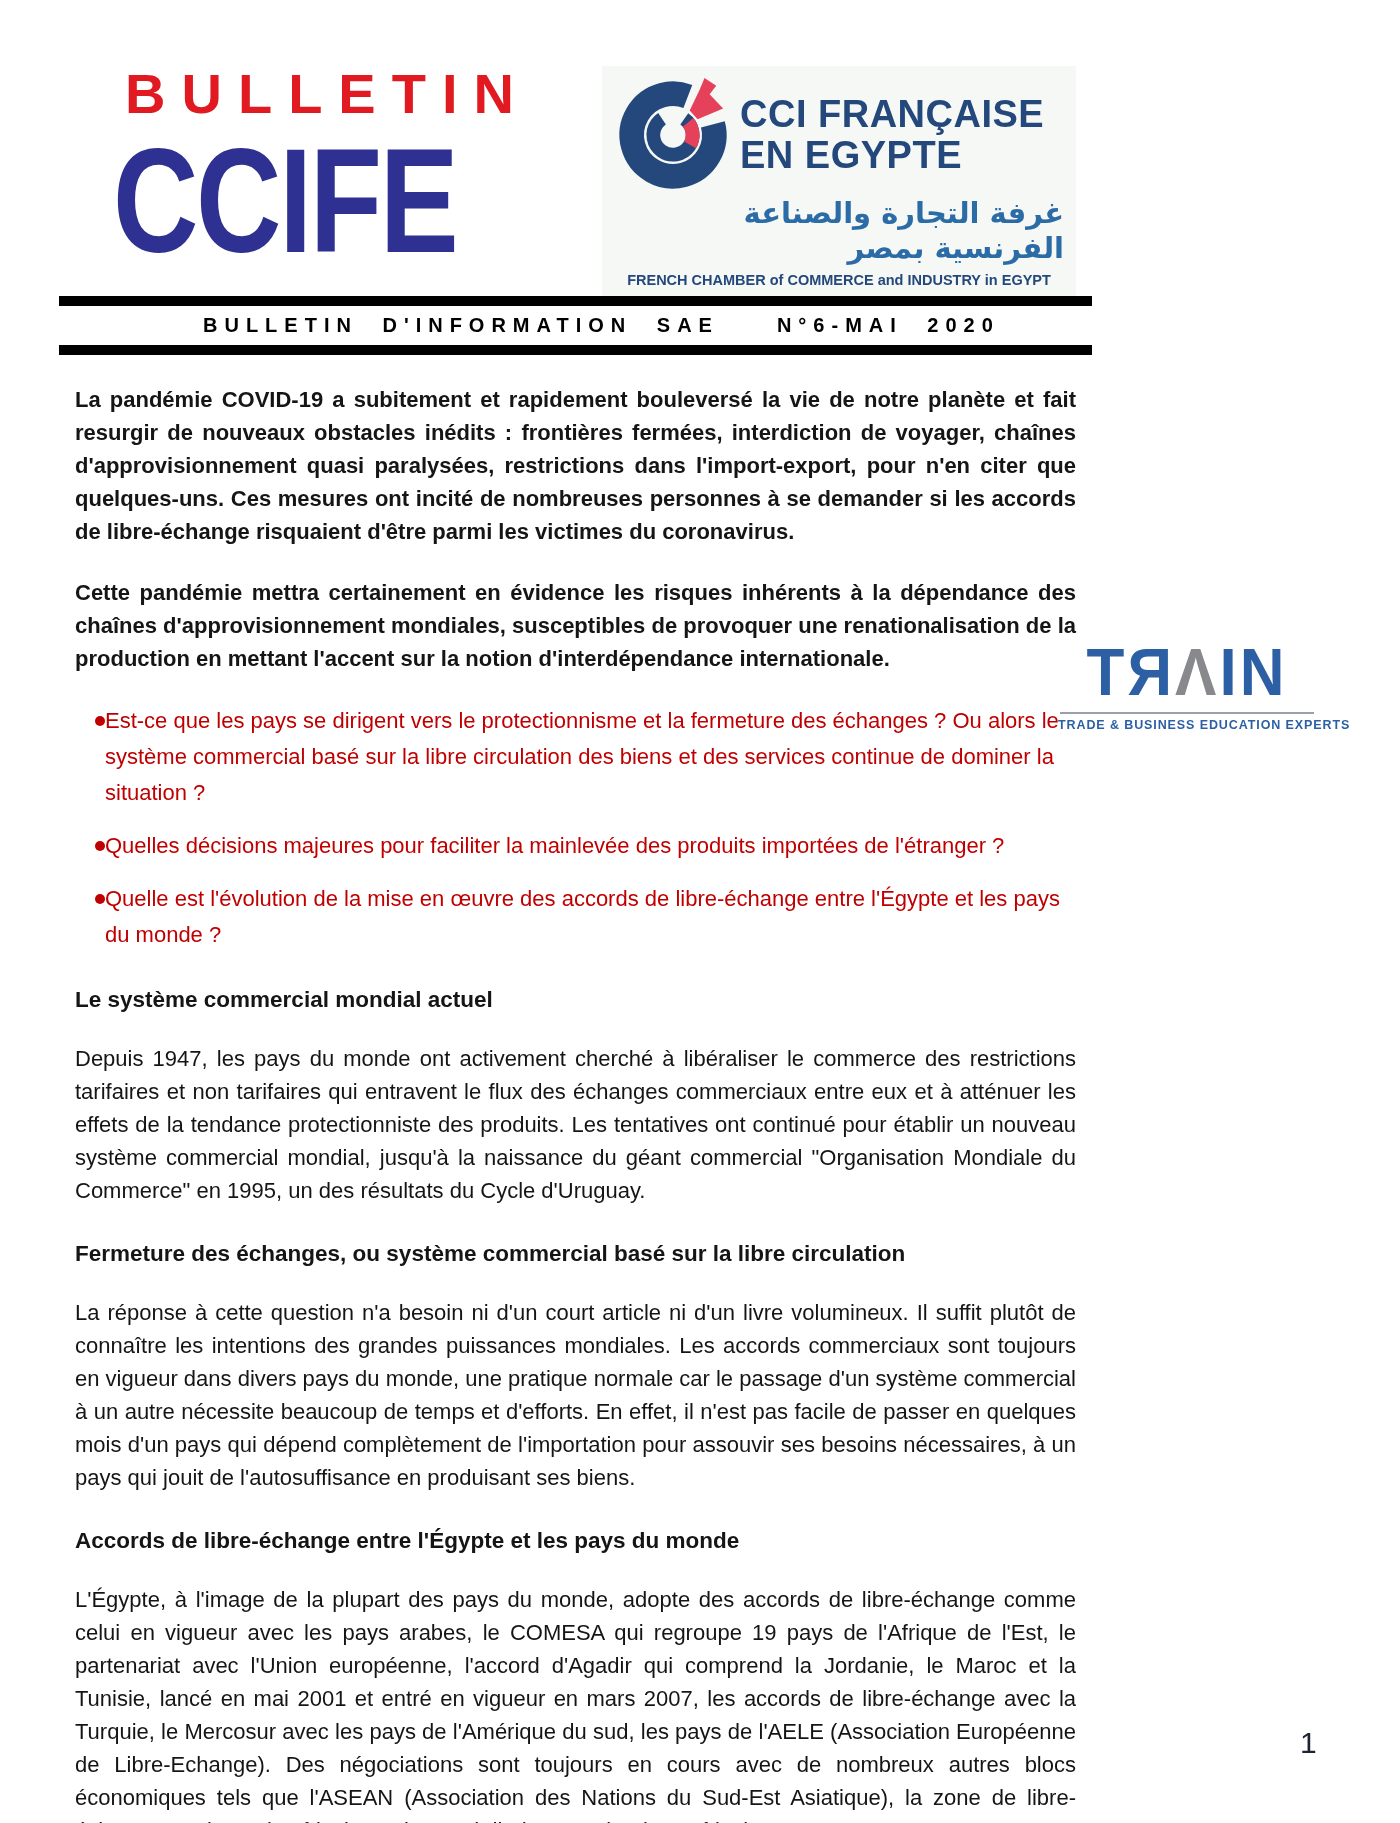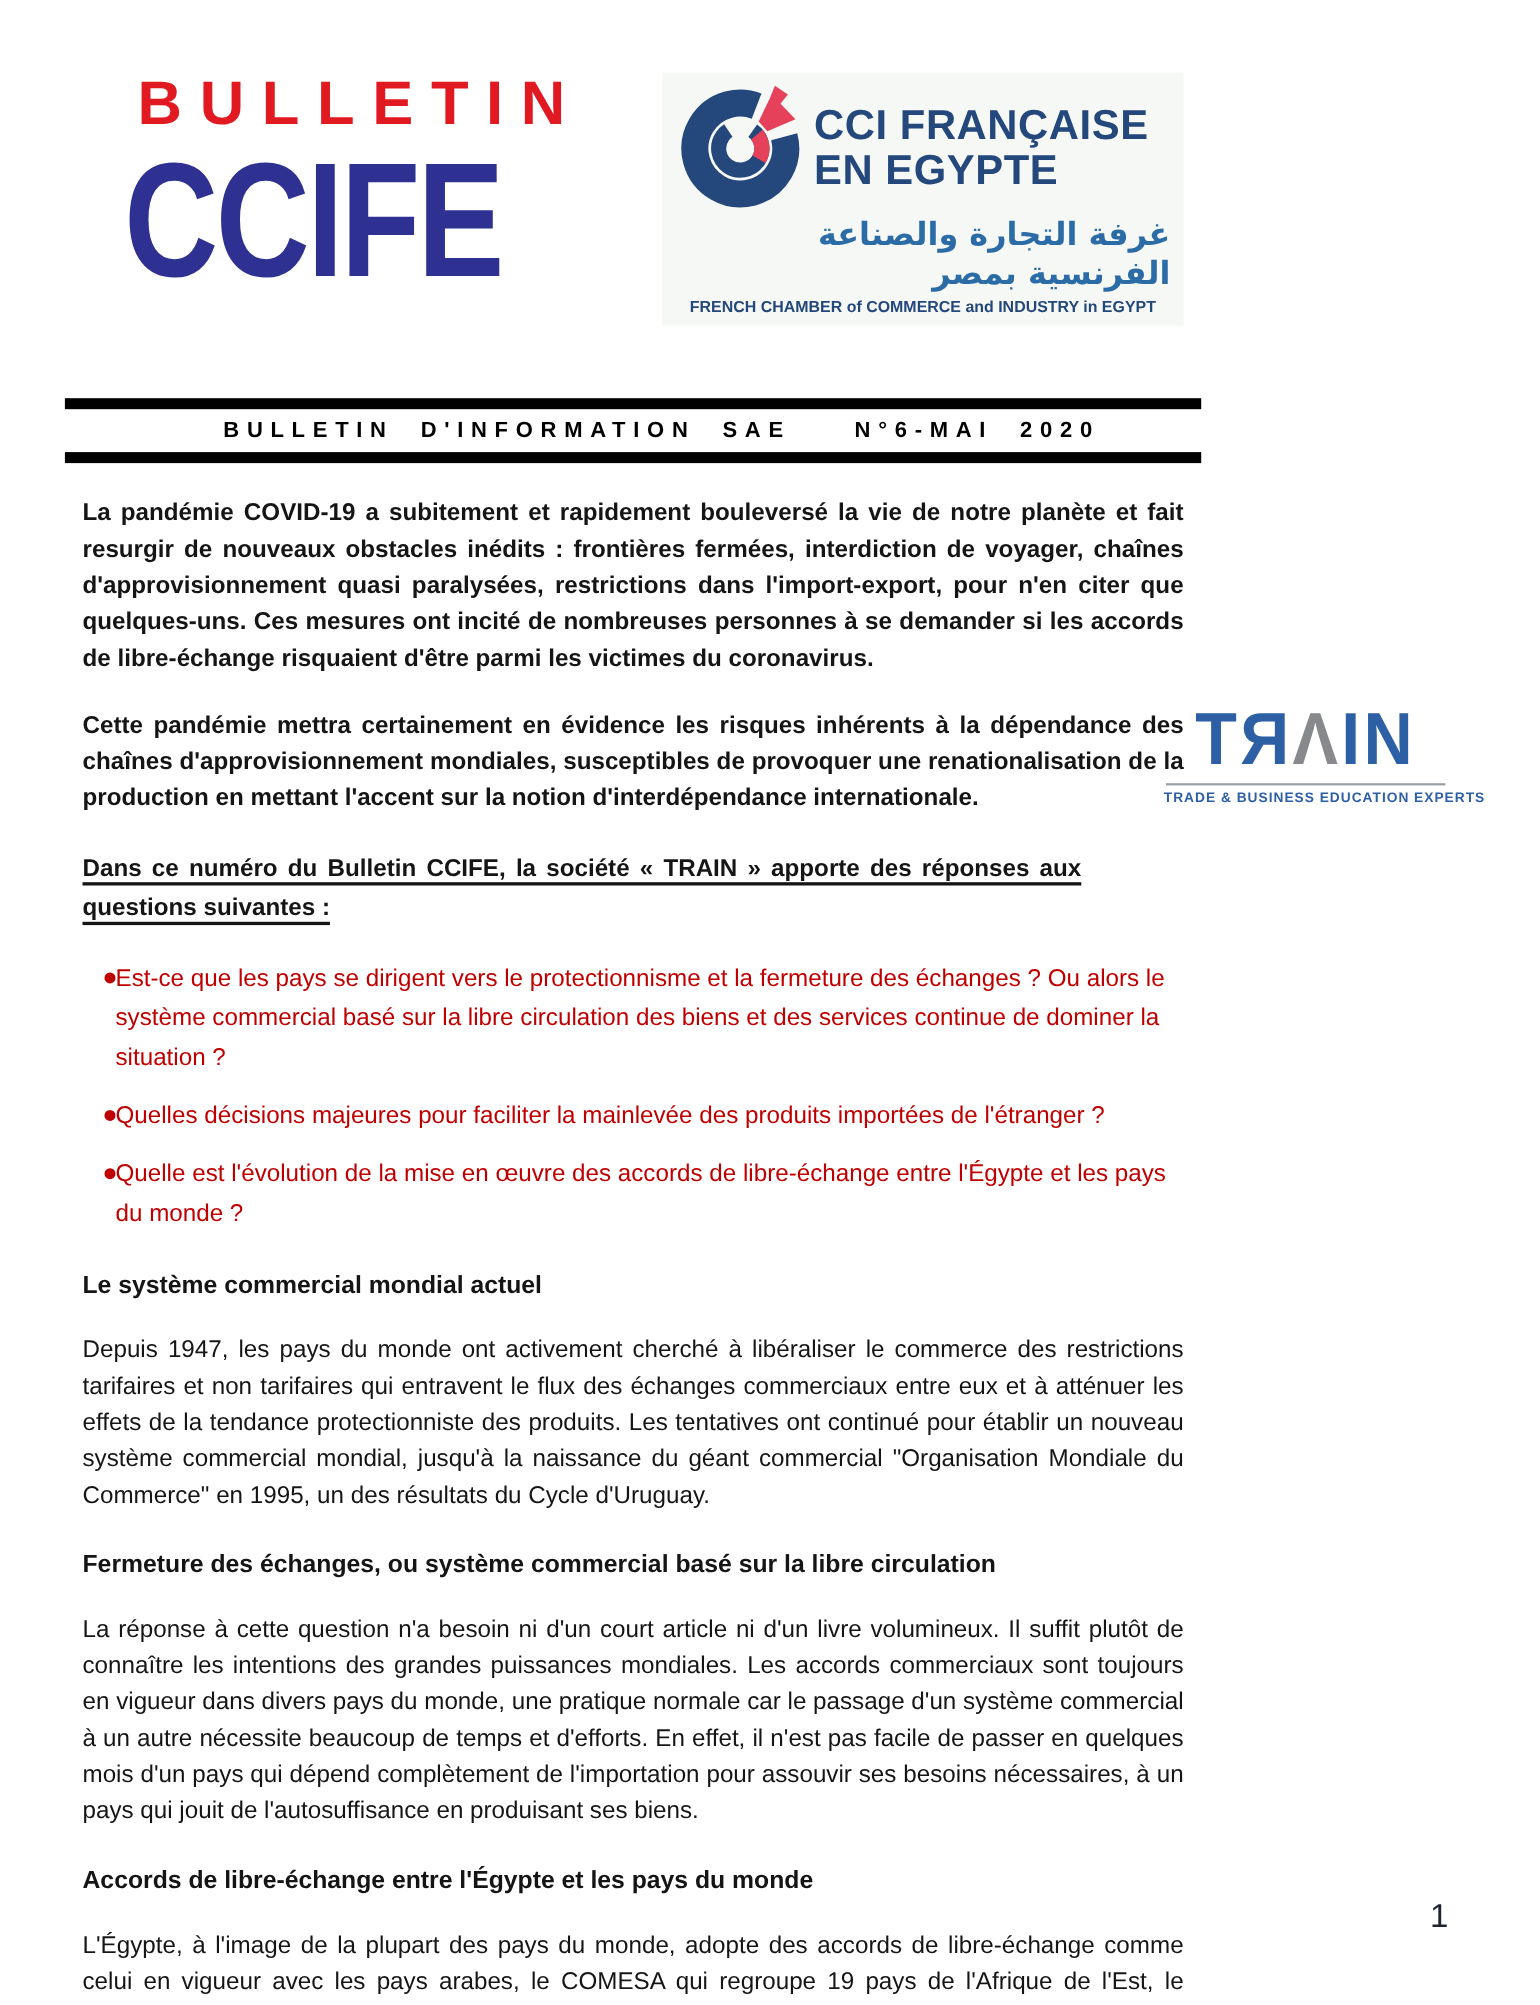--- a/index.html
+++ b/index.html
@@ -34,21 +34,21 @@
   .org-name{font-weight:700;color:var(--cci-blue);font-size:38px;line-height:1.08;letter-spacing:0.5px;white-space:nowrap;}
   .arabic-line{
     direction:rtl;text-align:right;font-family:"DejaVu Sans",sans-serif;
     color:var(--arabic-blue);font-size:29px;font-weight:700;margin-top:2px;line-height:1.2;
   }
   .logo-subtitle{
     color:var(--cci-blue);font-weight:700;font-size:14.5px;text-align:center;margin-top:6px;white-space:nowrap;
   }
 
   
-  .banner{margin-top:66px;}
+  .banner{}
   .rule{height:10px;background:var(--rule-black);margin:0 -16px;}
   .banner-row{
     display:flex;gap:58px;padding:8px 0 8px 128px;font-weight:700;font-size:20px;
     letter-spacing:7px;word-spacing:12px;color:#000;white-space:nowrap;
   }
 
   
   .copy{font-size:22px;line-height:33px;text-align:justify;}
   p.para{margin:26px 0 0 0;}
   p.bold-para{font-weight:700;margin:28px 0 0 0;}
@@ -118,23 +118,20 @@
       <span>BULLETIN D'INFORMATION  SAE</span>
       <span>N°6-MAI 2020</span>
     </div>
     <div class="rule"></div>
   </div>
 
   <div class="copy">
     <p class="bold-para">La pandémie COVID-19 a subitement et rapidement bouleversé la vie de notre planète et fait resurgir de nouveaux obstacles inédits : frontières fermées, interdiction de voyager, chaînes d'approvisionnement quasi paralysées, restrictions dans l'import-export, pour n'en citer que quelques-uns.  Ces mesures ont incité de nombreuses personnes à se demander si les accords de libre-échange risquaient d'être parmi les victimes du coronavirus.</p>
     <p class="bold-para">Cette pandémie mettra certainement en évidence les risques inhérents à la dépendance des chaînes d'approvisionnement mondiales, susceptibles de provoquer une renationalisation de la production en mettant l'accent sur la notion d'interdépendance internationale.</p>
 
-    <div class="lead-wrap">
-      <p class="lead">Dans ce numéro du Bulletin CCIFE, la société « TRAIN » apporte des réponses aux questions suivantes :</p>
-    </div>
 
     <div class="questions">
       <div class="q-item">
         <span class="q-bullet"></span>
         <span class="q-text">Est-ce que les pays se dirigent vers le protectionnisme et la fermeture des échanges ?  Ou alors le système commercial basé sur la libre circulation des biens et des services continue de dominer la situation ?</span>
       </div>
       <div class="q-item">
         <span class="q-bullet"></span>
         <span class="q-text">Quelles décisions majeures pour faciliter la mainlevée des produits importées de l'étranger ?</span>
       </div>

